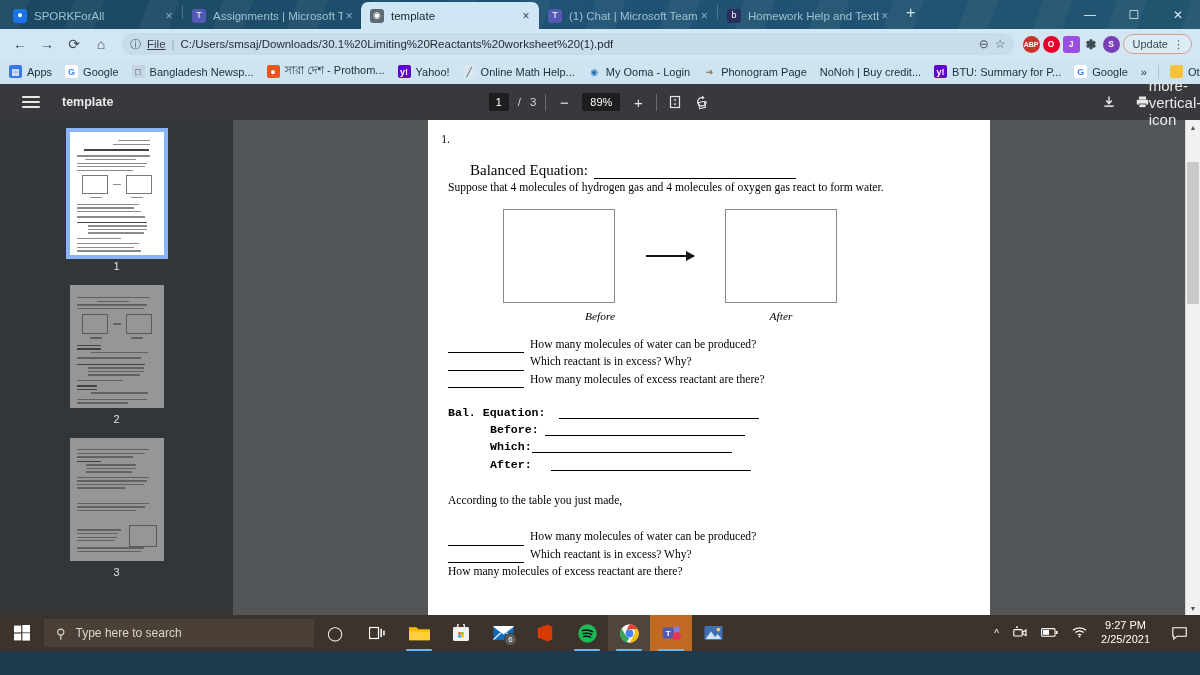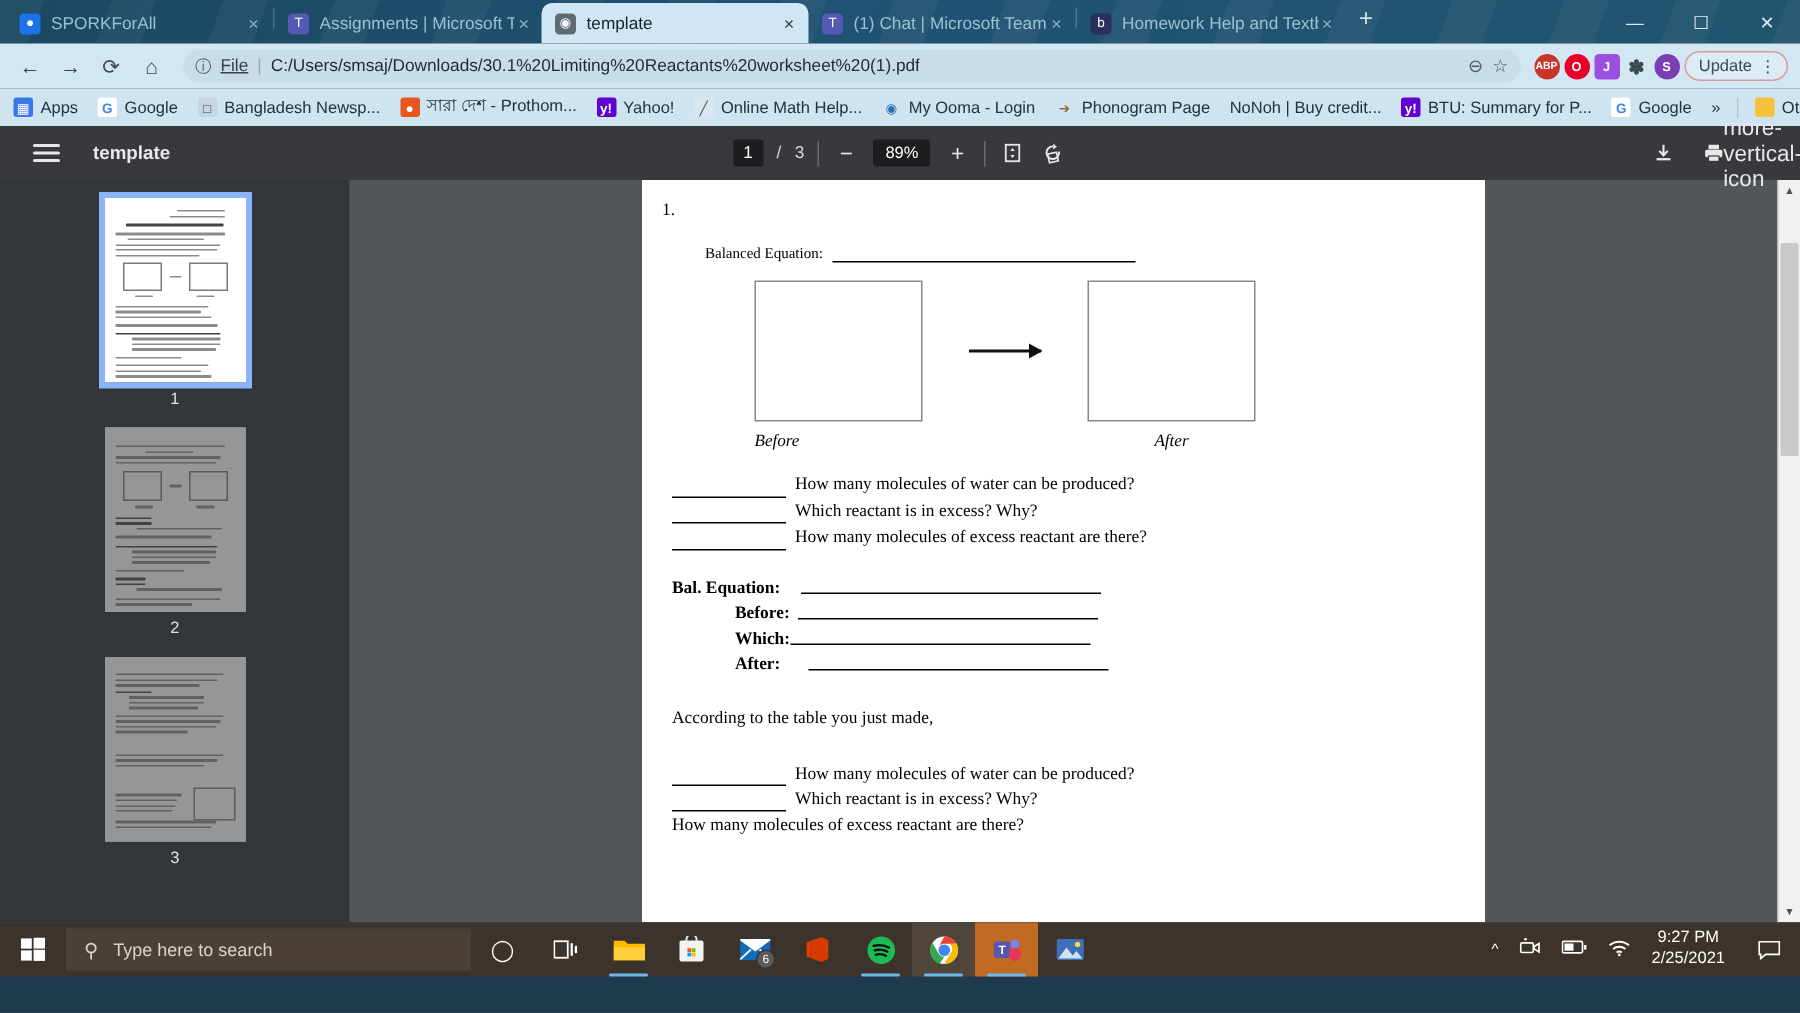--- a/index.html
+++ b/index.html
@@ -157,30 +157,30 @@
   .blank { display:inline-block; border-bottom:1px solid #000; vertical-align: bottom;}
   p.t { font-size:11.6px; line-height:1.42; }
 
   .boxrow { display:flex; align-items:center; margin: 12px 0 0 0; padding-left:65px; gap:0; }
   .drawbox { width:112px; height:94px; border:1px solid #888; background:#fff;}
   .arrowgap { width:110px; display:flex; align-items:center; justify-content:center;}
   .arrow { position:relative; width:48px; height:2px; background:#111;}
   .arrow::after{ content:""; position:absolute; right:-1px; top:-4px;
      border-left:9px solid #111; border-top:5px solid transparent; border-bottom:5px solid transparent;}
   .caprow { display:flex; padding-left:65px; margin-top:7px; font-style:italic; font-size:11.4px;}
-  .caprow .c1 { width:112px; text-align:left;}
+  .caprow .c1 { width:112px; text-align:right;}
   .caprow .c2 { width:110px;}
   .caprow .c3 { width:112px; text-align:center;}
 
   .qline { display:flex; align-items:flex-end; font-size:11.6px; line-height:1.5; }
   .qline .ln { width:76px; border-bottom:1px solid #000; margin-right:6px; height:13px;}
   .italic { font-style:italic; }
 
   .tbl { font-size:11.6px; line-height:1.48; }
-  .tbl .r { display:flex; align-items:flex-start; }
+  .tbl .r { display:flex; align-items:center;font-family:Liberation Mono, monospace; }
   .tbl .lbl { font-weight:bold; }
   .tbl .fill { border-bottom:1px solid #000; height:13px;}
 
   
   .scroll {
     width:15px; background:#f1f1f1; display:flex; flex-direction:column; align-items:center;
     position:relative; border-left:1px solid #d6d6d6;
   }
   .scroll .arw { height:14px; display:flex;align-items:center;justify-content:center;font-size:7px;color:#50535a;}
   .scroll .track { flex:1 1 auto; width:100%; position:relative;}
@@ -497,24 +497,25 @@
 
       <div class="pagearea">
         <div class="page">
           <div class="pg-inner">
 
             <div class="q-item">
               <span class="q-num">1.</span>
             </div>
 
             <div class="indent" style="margin-top:14px;display:flex;align-items:flex-end">
-              <span class="t" style="font-size:10px">Balanced Equation:</span>
+              <span class="t" style="font-size:15px">Balanced Equation:</span>
               <span class="blank" style="width:202px;height:13px;margin-left:6px"></span>
             </div>
 
+            <p class="t" style="margin-top:1px;padding-left:10px">Suppose that 4 molecules of hydrogen gas and 4 molecules of oxygen gas react to form water.</p>
 
             <div class="boxrow">
               <div class="drawbox"></div>
               <div class="arrowgap">
                 <div class="arrow"></div>
               </div>
               <div class="drawbox"></div>
             </div>
             <div class="caprow">
               <div class="c1">Before</div>

